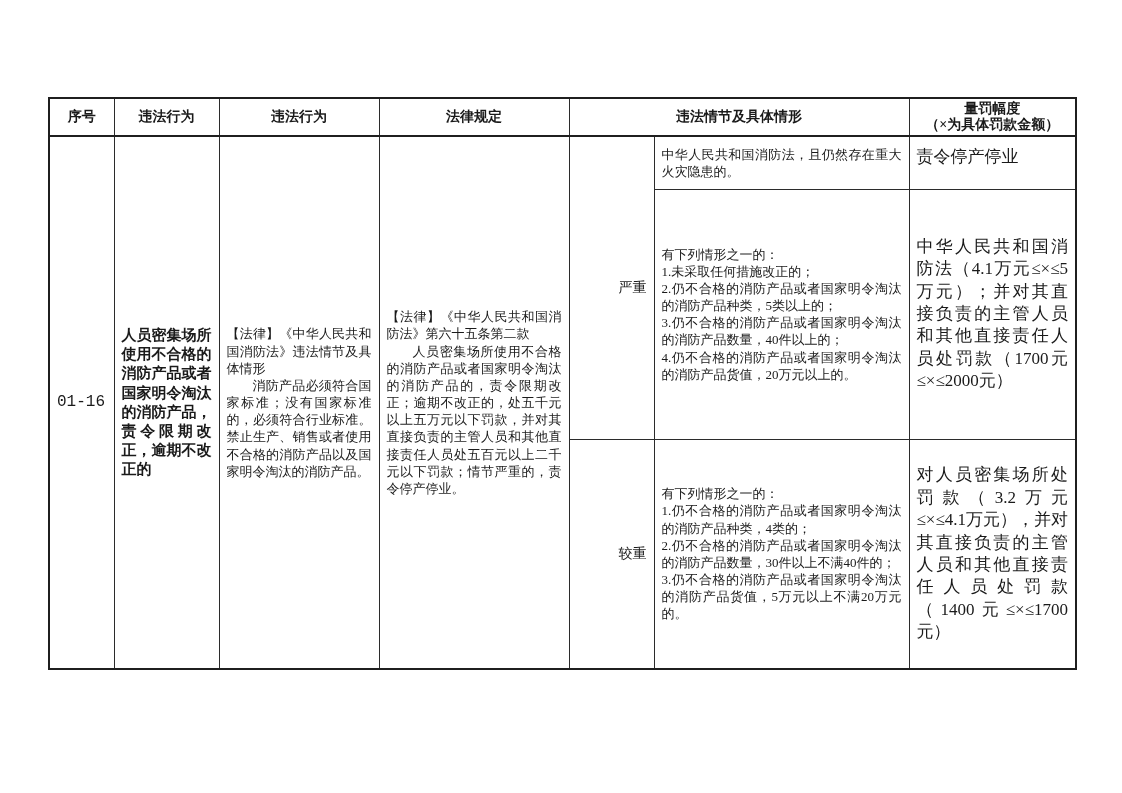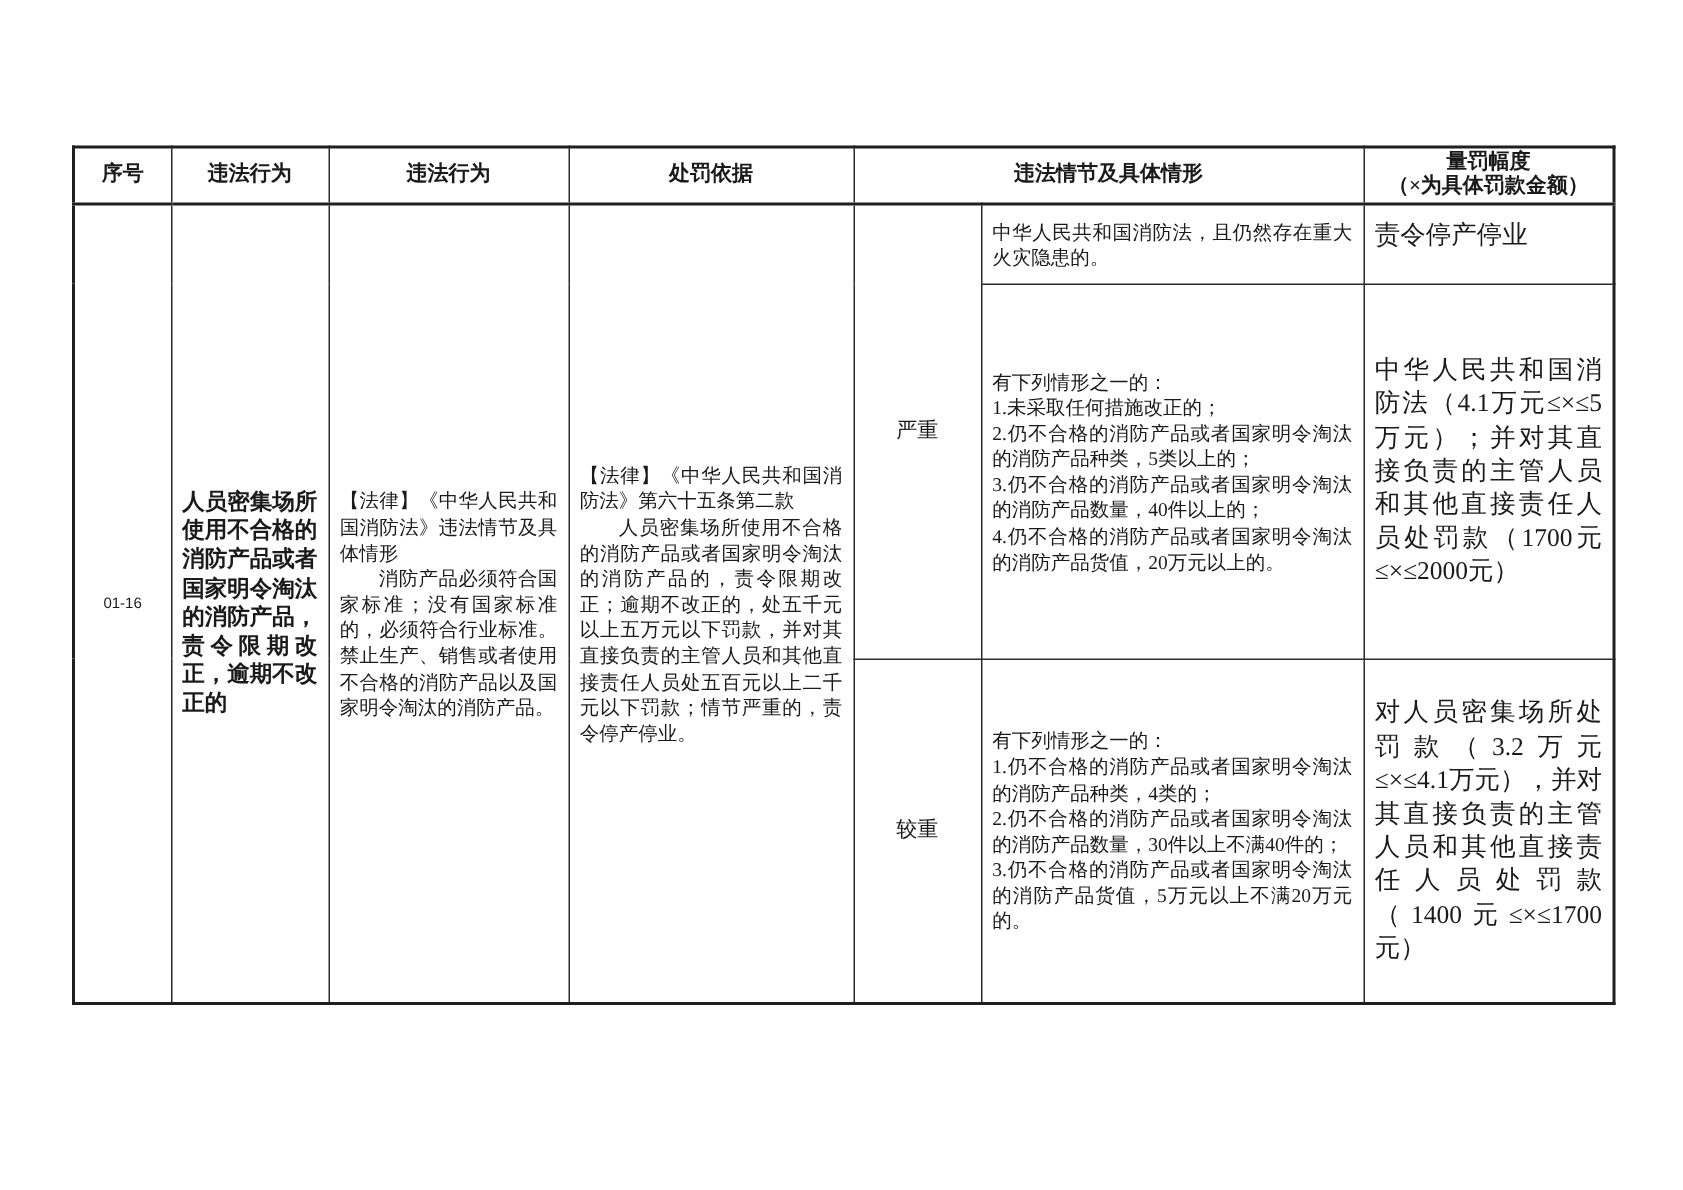--- a/index.html
+++ b/index.html
@@ -31,34 +31,34 @@
     border-bottom: 2px solid #1f1f1f;
     padding: 2px 2px;
     white-space: pre-line;
   }
   tr.header-row { height: 33px; }
   tr.subrow-1 { height: 53px; }
   tr.subrow-2 { height: 250px; }
   tr.subrow-3 { height: 230px; }
 
   td.cell-id {
-    text-align: center; font-size: 10px;
-    font-family: Liberation Sans, sans-serif;
+    text-align: left; font-size: 16px;
+    font-family: Liberation Mono, monospace;
   }
   td.cell-behavior {
     font-weight: bold; font-size: 15px; line-height: 1.28;
     text-align: justify; text-align-last: left;
   }
   td.cell-legal, td.cell-basis {
     text-align: justify; text-align-last: left;
     font-size: 13px;
   }
   .law-title { text-align: justify; }
   .law-body  { text-indent: 2em; text-align: justify; }
-  td.cell-severity { text-align: center; font-size: 14px; }
+  td.cell-severity { text-align: right; font-size: 14px; }
   td.cell-circ {
     text-align: justify; text-align-last: left;
     white-space: pre-line; font-size: 13px;
   }
   td.cell-penalty {
     text-align: justify; text-align-last: left;
     font-size: 17px;
   }
   td.penalty-top { vertical-align: top; padding-top: 9px; }
 
@@ -81,21 +81,21 @@
       <col style="width:85px">
       <col style="width:255px">
       <col style="width:167px">
     </colgroup>
 
     <tbody>
         <tr class="header-row">
       <th>序号</th>
       <th>违法行为</th>
       <th>违法行为</th>
-      <th>处罚依据</th>
+      <th>法律规定</th>
       <th colspan="2">违法情节及具体情形</th>
       <th>量罚幅度
 （×为具体罚款金额）</th>
     </tr>
 
     <tr class="subrow-1">
       <td class="cell-id" rowspan="3">01-16</td>
       <td class="cell-behavior" rowspan="3">人员密集场所使用不合格的消防产品或者国家明令淘汰的消防产品，责令限期改正，逾期不改正的</td>
       <td class="cell-legal" rowspan="3">
         <div class="law-title">【法律】《中华人民共和国消防法》违法情节及具体情形</div>

